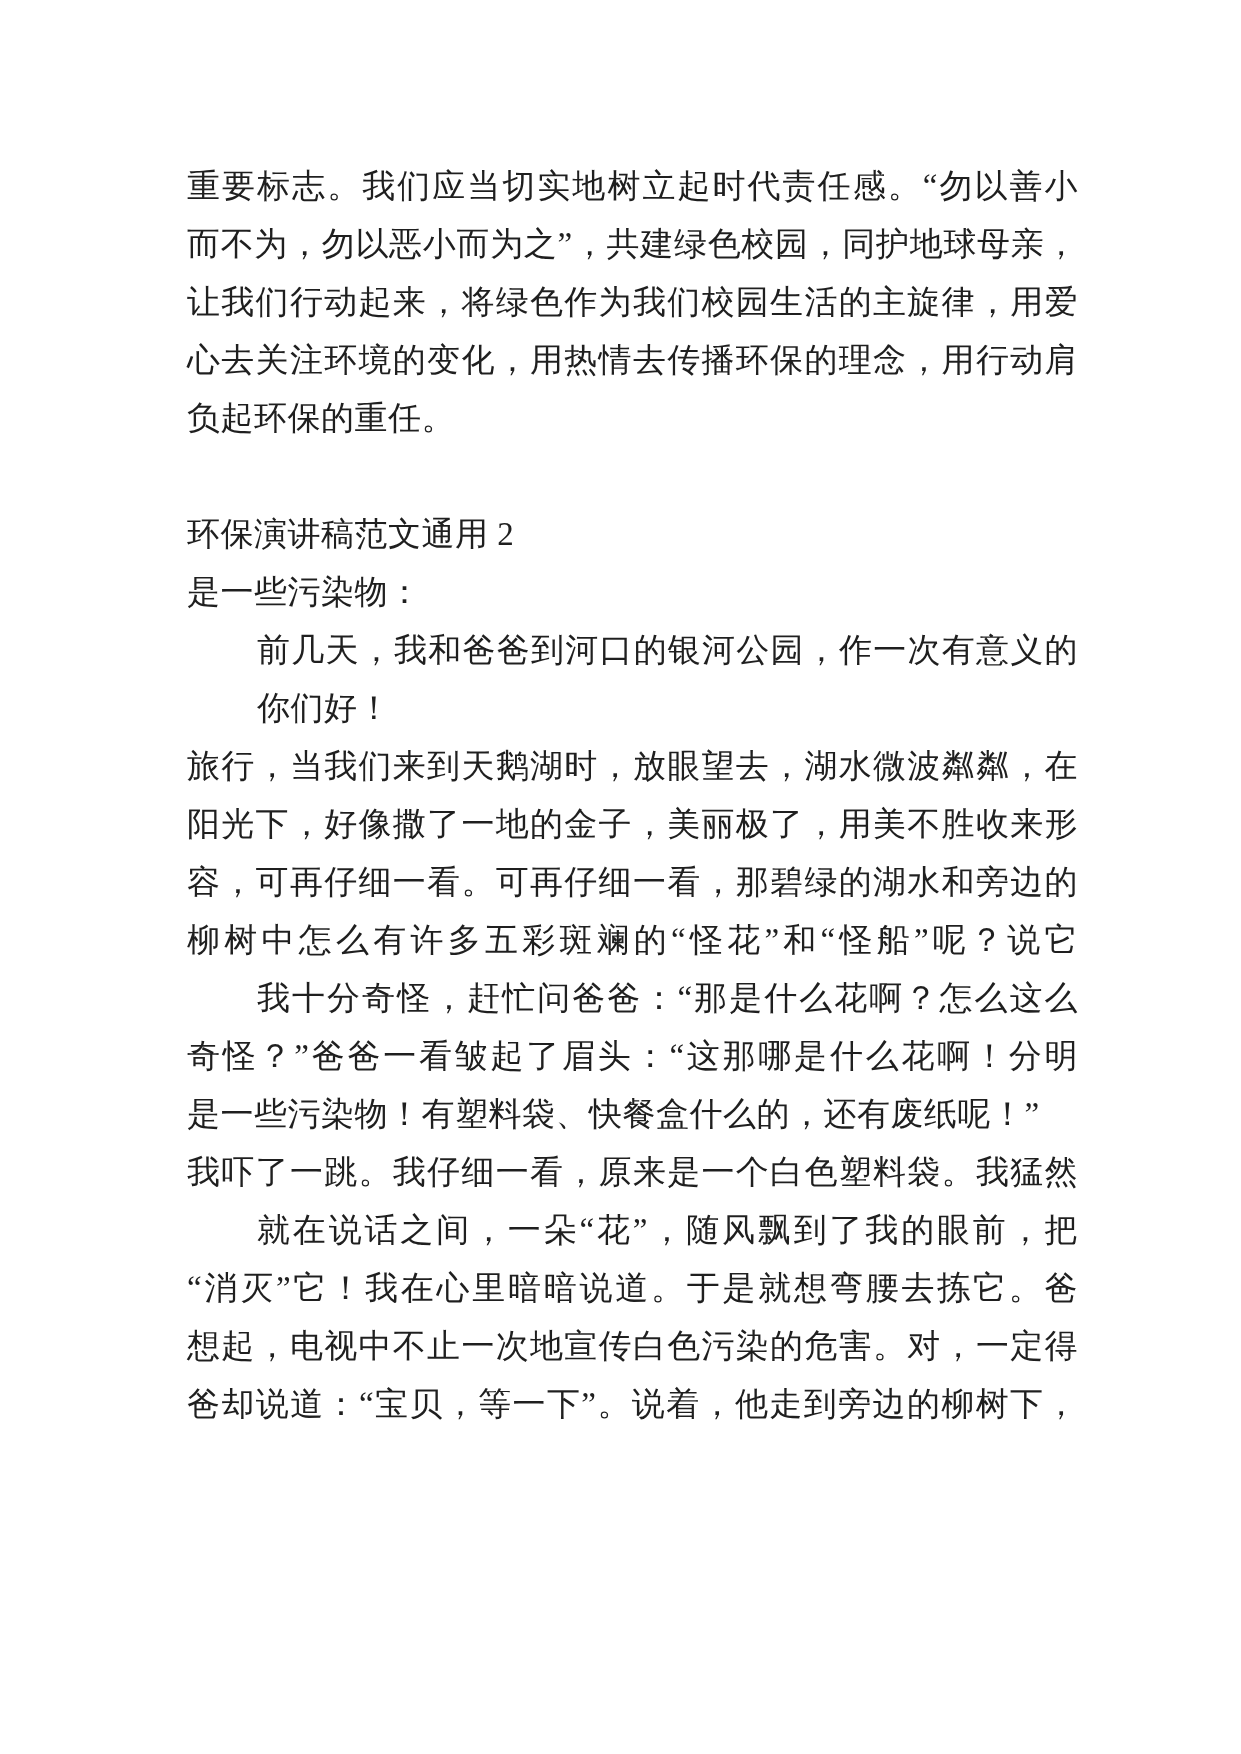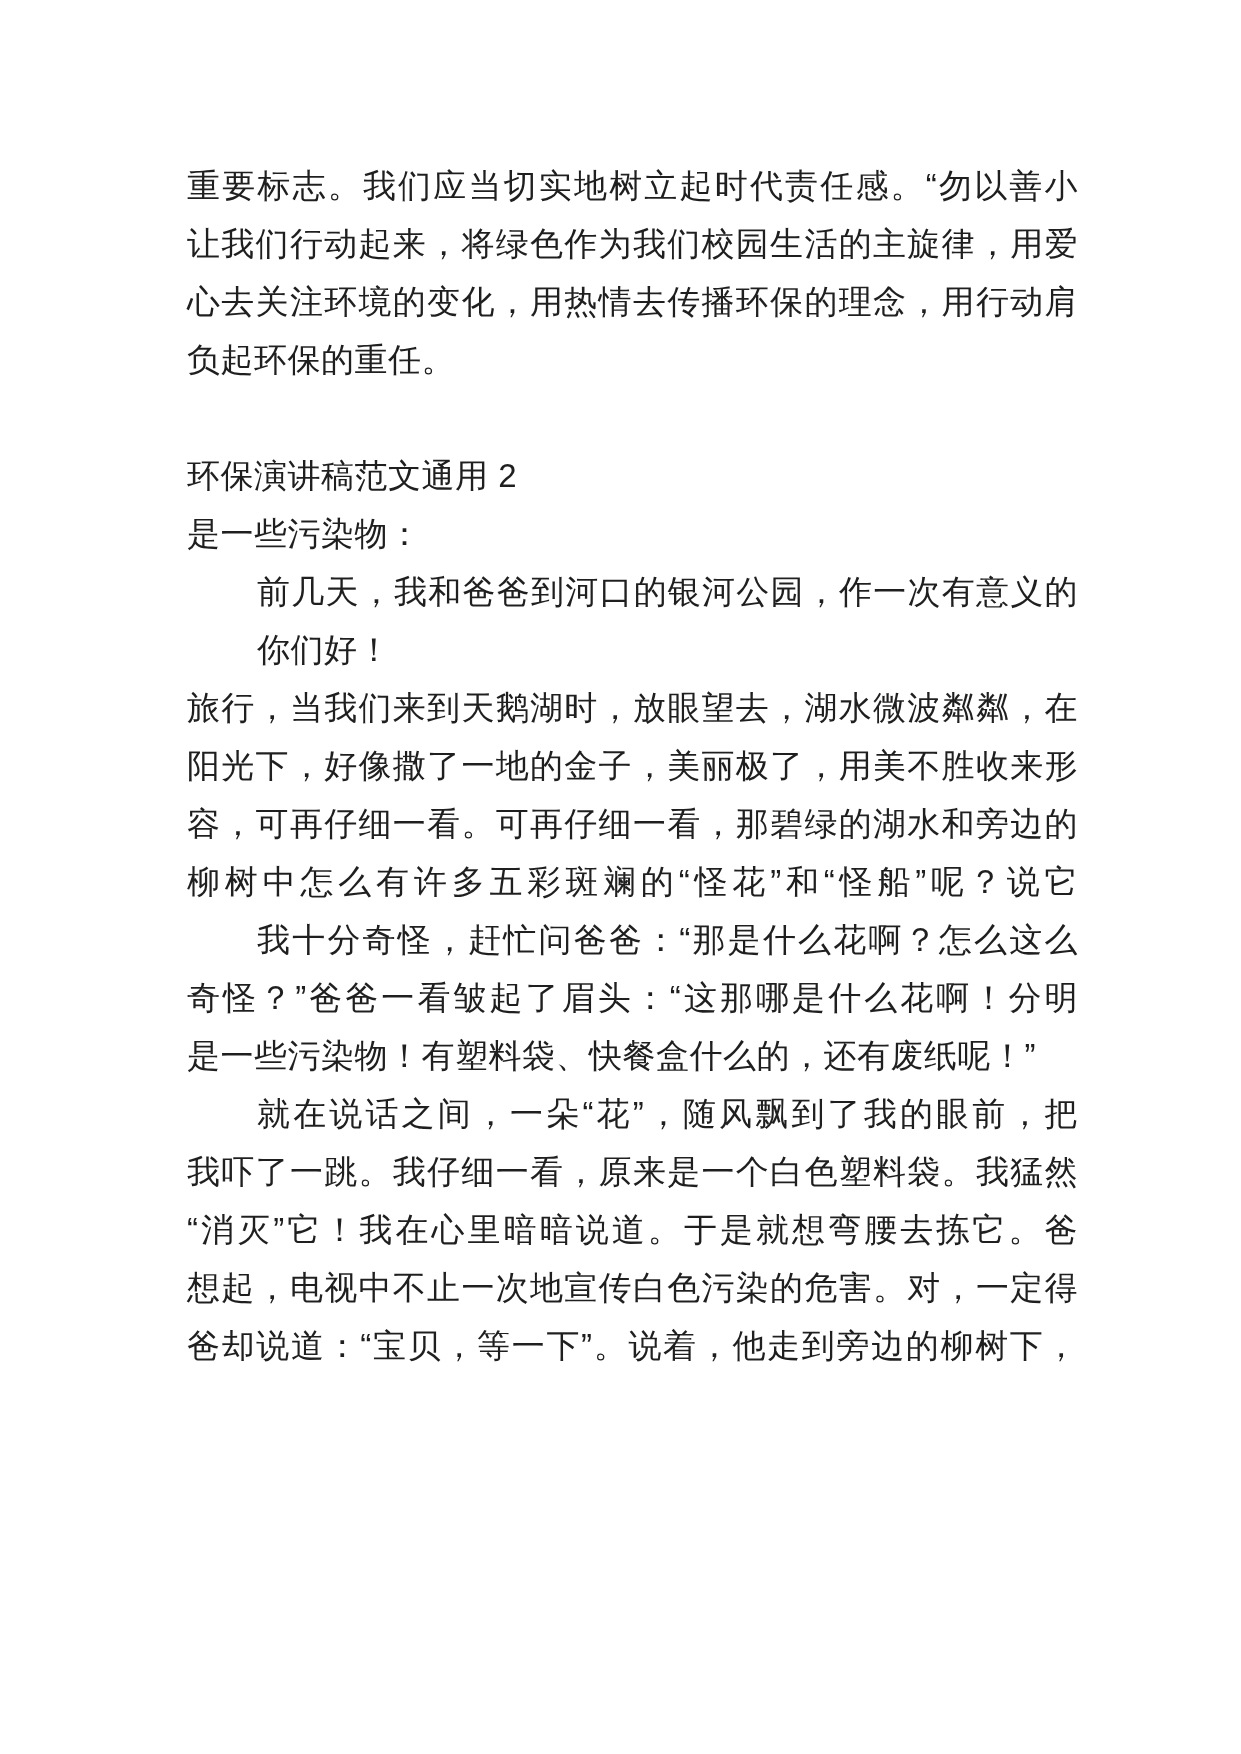--- a/index.html
+++ b/index.html
@@ -6,21 +6,21 @@
     margin: 0;
     padding: 0;
     background: #ffffff;
   }
   .page {
     position: relative;
     width: 1088px;
     height: 1754px;
     background: #ffffff;
     overflow: hidden;
-    font-family: Liberation Sans, sans-serif;
+    font-family: Liberation Serif, serif;
   }
   .text-block {
     position: absolute;
     left: 187px;
     top: 157px;
     width: 891px;
     color: #1f1f1f;
     font-size: 33px;
     letter-spacing: 0.5px;
   }
@@ -43,34 +43,35 @@
   .line.blank {
     height: 58px;
   }
 </style>
 </head>
 <body>
 
 <div class="page">
   <div class="text-block">
     <div class="line j">重要标志。我们应当切实地树立起时代责任感。“勿以善小</div>
+    <div class="line j">而不为，勿以恶小而为之”，共建绿色校园，同护地球母亲，</div>
     <div class="line j">让我们行动起来，将绿色作为我们校园生活的主旋律，用爱</div>
     <div class="line j">心去关注环境的变化，用热情去传播环保的理念，用行动肩</div>
     <div class="line">负起环保的重任。</div>
     <div class="line blank"></div>
     <div class="line">环保演讲稿范文通用 2</div>
     <div class="line">是一些污染物：</div>
     <div class="line ind j">前几天，我和爸爸到河口的银河公园，作一次有意义的</div>
     <div class="line ind">你们好！</div>
     <div class="line j">旅行，当我们来到天鹅湖时，放眼望去，湖水微波粼粼，在</div>
     <div class="line j">阳光下，好像撒了一地的金子，美丽极了，用美不胜收来形</div>
     <div class="line j">容，可再仔细一看。可再仔细一看，那碧绿的湖水和旁边的</div>
     <div class="line j">柳树中怎么有许多五彩斑斓的“怪花”和“怪船”呢？说它</div>
     <div class="line ind j">我十分奇怪，赶忙问爸爸：“那是什么花啊？怎么这么</div>
     <div class="line j">奇怪？”爸爸一看皱起了眉头：“这那哪是什么花啊！分明</div>
     <div class="line">是一些污染物！有塑料袋、快餐盒什么的，还有废纸呢！”</div>
+    <div class="line j">我吓了一跳。我仔细一看，原来是一个白色塑料袋。我猛然</div>
     <div class="line ind j">就在说话之间，一朵“花”，随风飘到了我的眼前，把</div>
-    <div class="line j">我吓了一跳。我仔细一看，原来是一个白色塑料袋。我猛然</div>
     <div class="line j">“消灭”它！我在心里暗暗说道。于是就想弯腰去拣它。爸</div>
     <div class="line j">想起，电视中不止一次地宣传白色污染的危害。对，一定得</div>
     <div class="line j">爸却说道：“宝贝，等一下”。说着，他走到旁边的柳树下，</div>
   </div>
 </div>
 
 </body></html>

